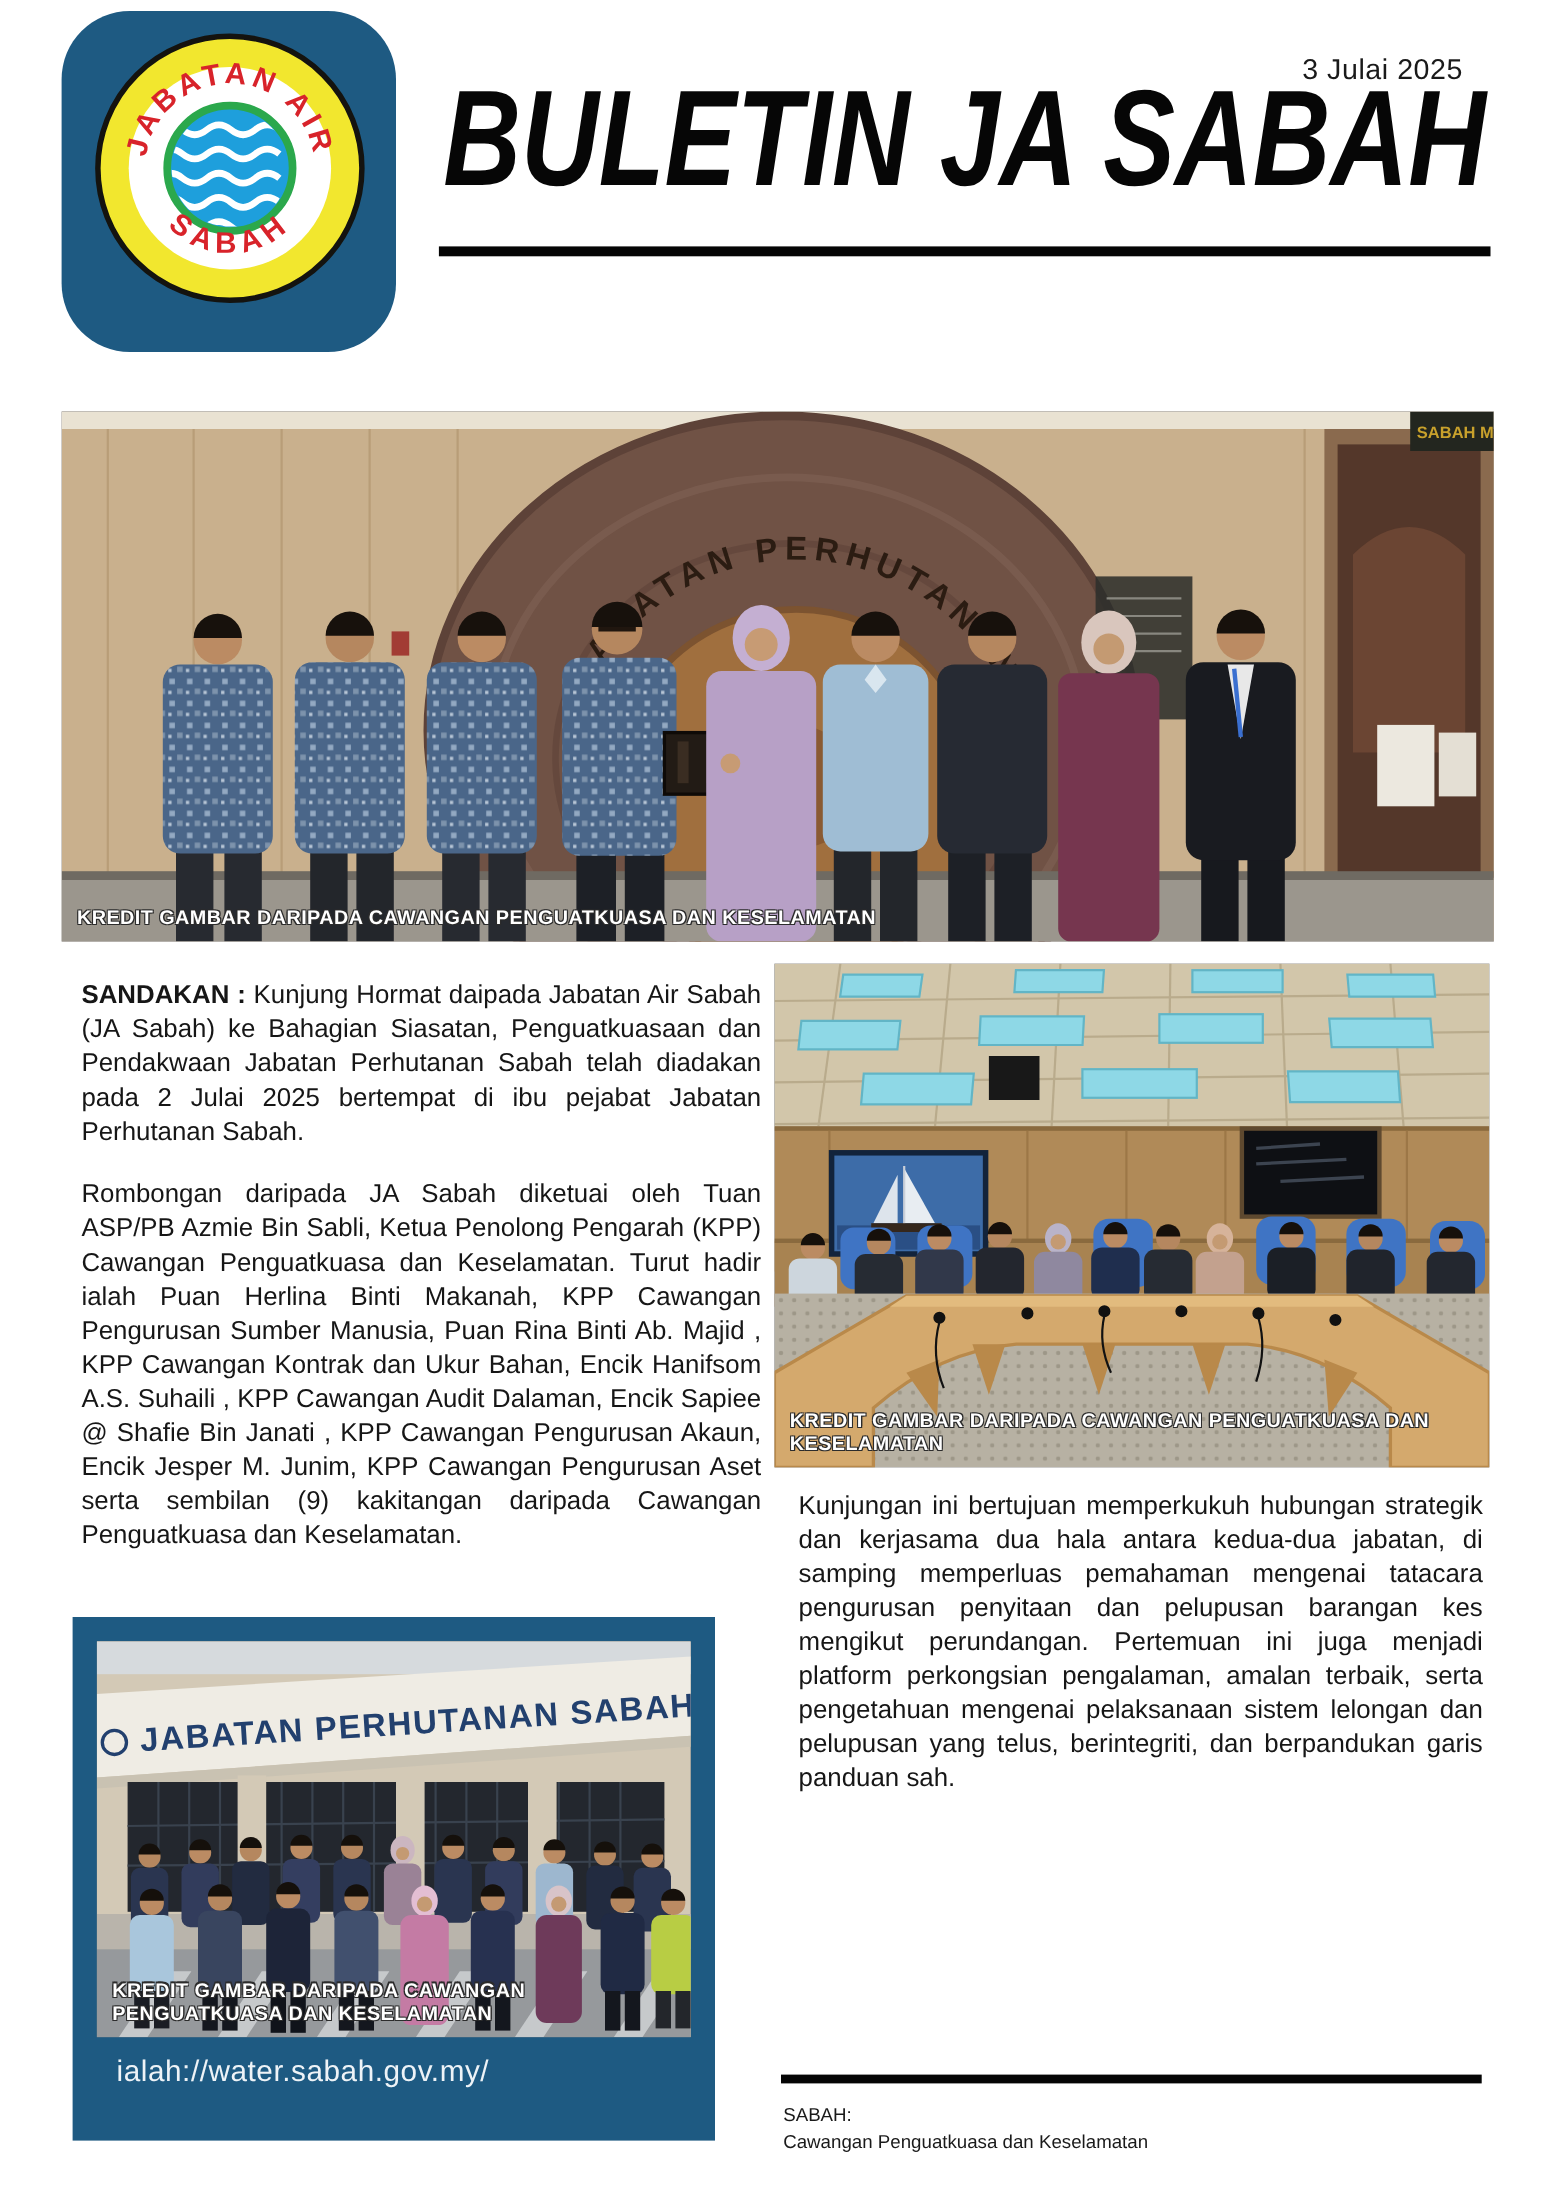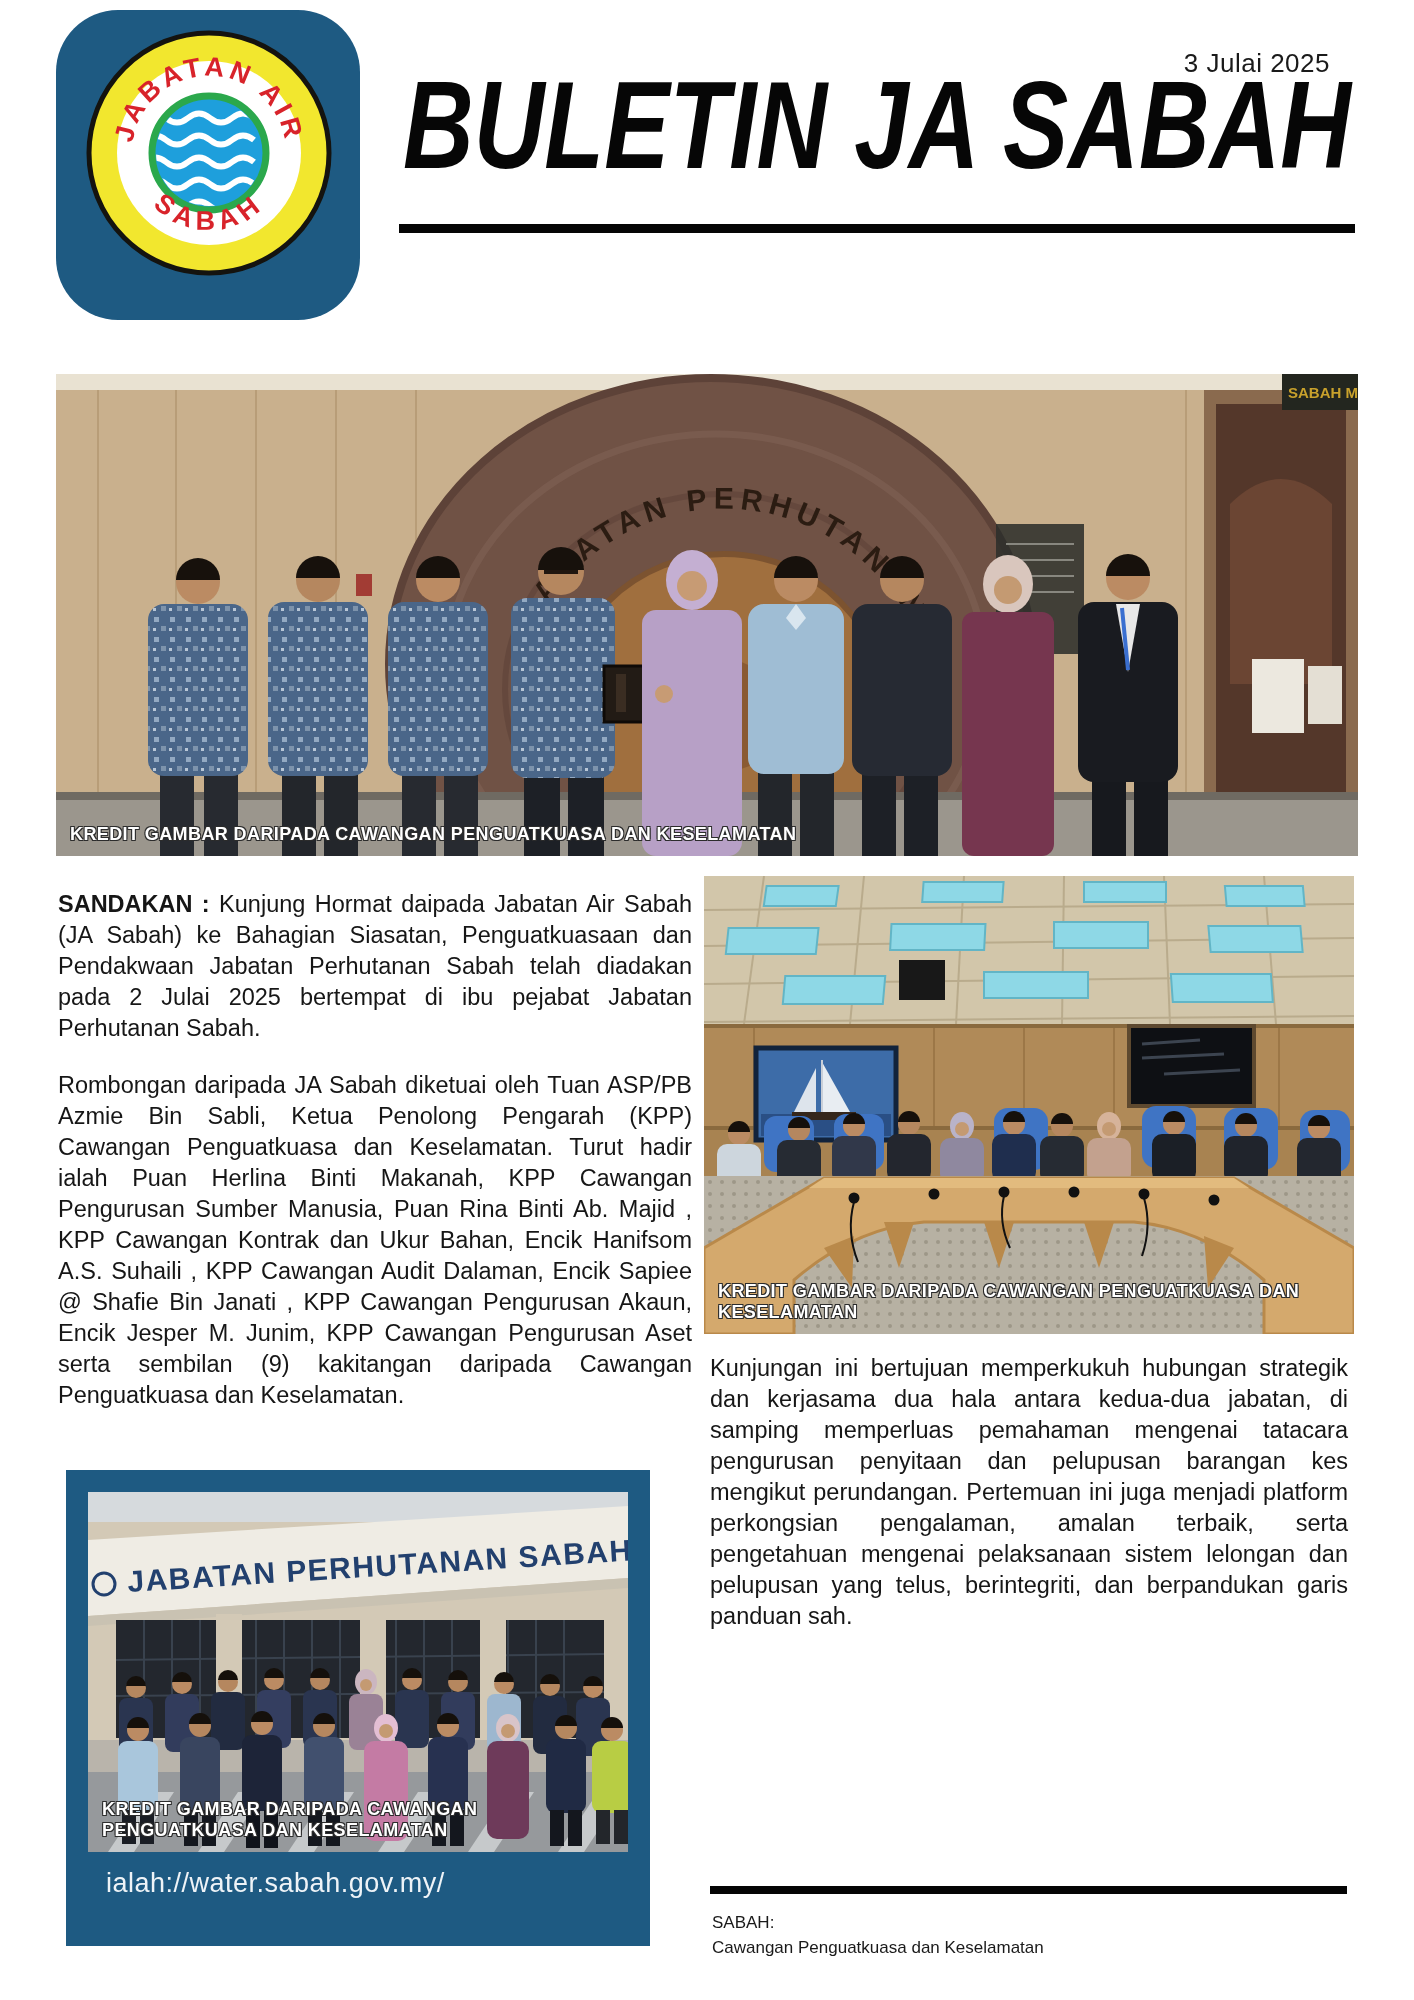--- a/index.html
+++ b/index.html
@@ -18,21 +18,21 @@
   .photo{overflow:hidden;background:#888;}
   .photo svg{display:block;}
   .photo-main{left:56px;top:374px;width:1302px;height:482px;}
   .photo-meeting{left:704px;top:876px;width:650px;height:458px;}
   .credit{position:absolute;left:14px;bottom:11px;font-size:18px;font-weight:bold;color:#ffffff;
           letter-spacing:0.4px;text-shadow:-1px -1px 0 #2c2c2c,1px -1px 0 #2c2c2c,-1px 1px 0 #2c2c2c,1px 1px 0 #2c2c2c;}
   
   .body-col{font-size:23.5px;line-height:31px;text-align:justify;color:#161616;}
   .col-left{left:58px;top:889px;width:634px;}
   .col-right{left:710px;top:1353px;width:638px;}
-  .body-col p{margin:0 0 26px 0;}
+  .body-col p{margin:0 0 26px 16px;}
   .lead{font-weight:bold;}
   
   .blue-card{left:66px;top:1470px;width:584px;height:476px;background:#1e5a82;}
   .card-photo{position:absolute;left:22px;top:22px;width:540px;height:360px;}
   .url{position:absolute;left:40px;top:398px;font-size:27px;color:#eef3f7;letter-spacing:0.5px;}
   
   .source-rule{left:710px;top:1886px;width:637px;height:8px;background:#050505;}
   .source{left:712px;top:1910px;font-size:17px;line-height:25px;color:#1a1a1a;}
 </style>
 </head>

